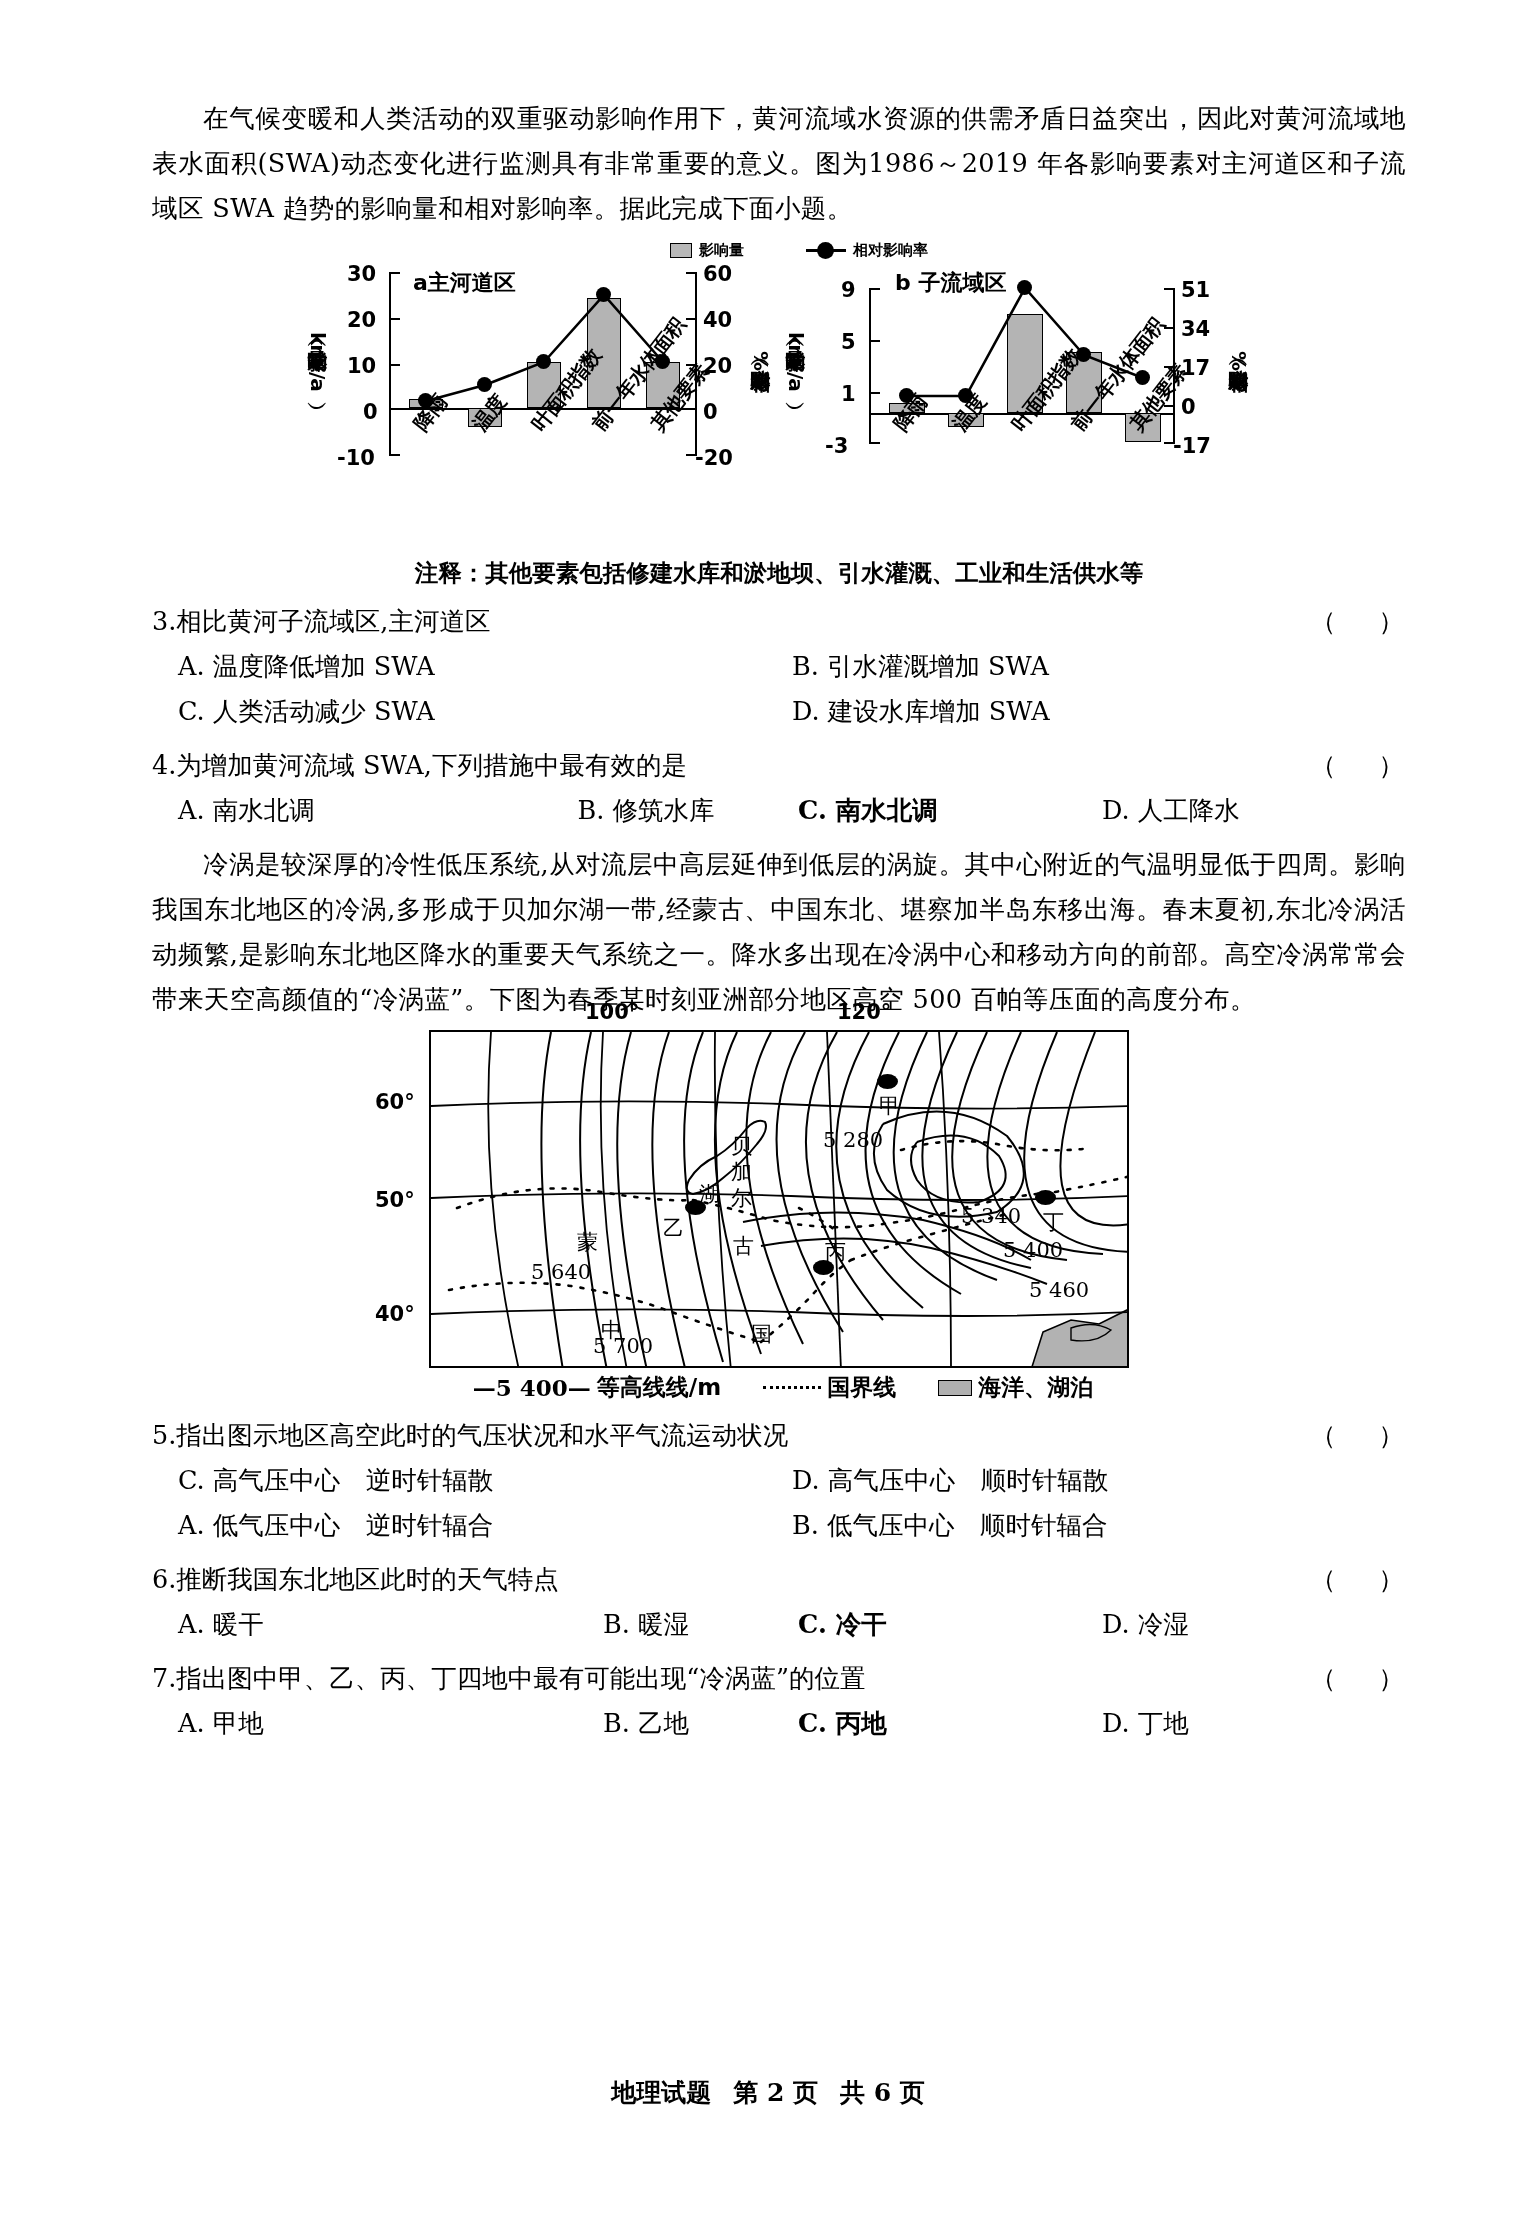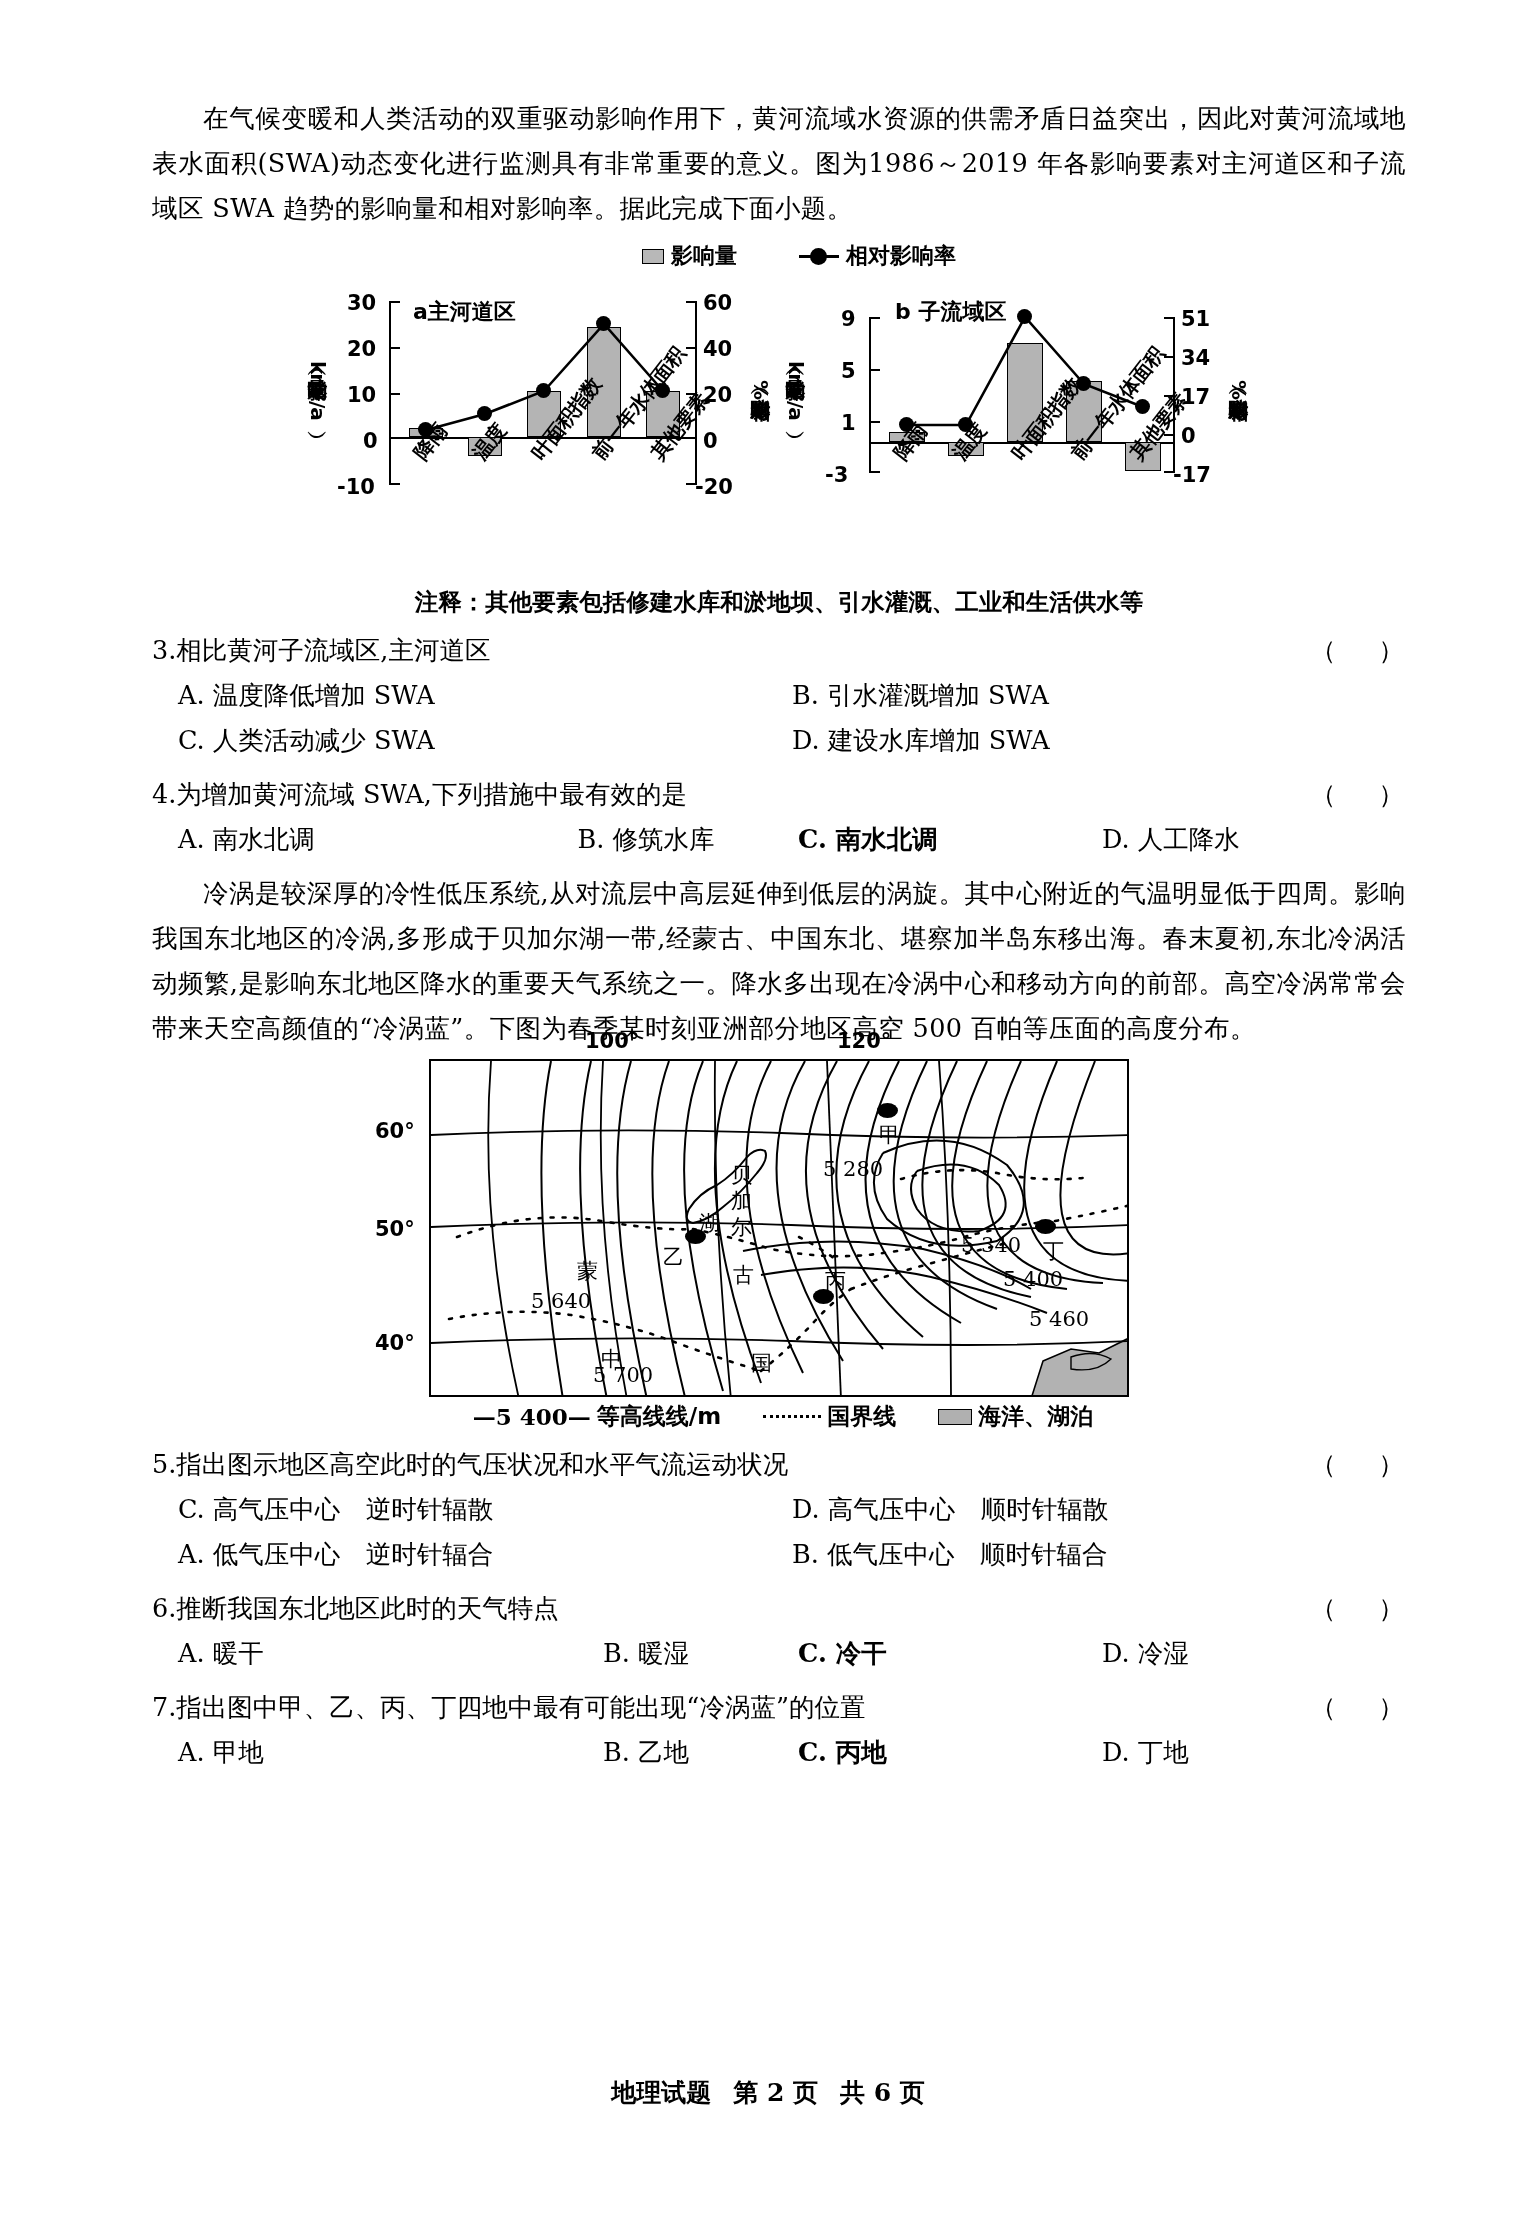--- a/index.html
+++ b/index.html
@@ -32,24 +32,24 @@
   .para.p2 { margin-top: 10px; }
 
   
   .figure-block { margin-top: 10px; }
 
   .legend-row {
     display: flex;
     justify-content: center;
     align-items: center;
     gap: 62px;
-    font-size: 22px;
+    font-size: 15px;
     font-weight: bold;
     font-family: "DejaVu Sans", "Liberation Sans", sans-serif;
-    margin-bottom: 24px;
+    margin-bottom: 6px;
     padding-left: 40px;
   }
   .legend-item { display: flex; align-items: center; gap: 7px; }
   .legend-swatch {
     width: 22px; height: 15px;
     background: #b8b8b8;
     border: 1.6px solid #000;
     display: inline-block;
   }
   .legend-line {

